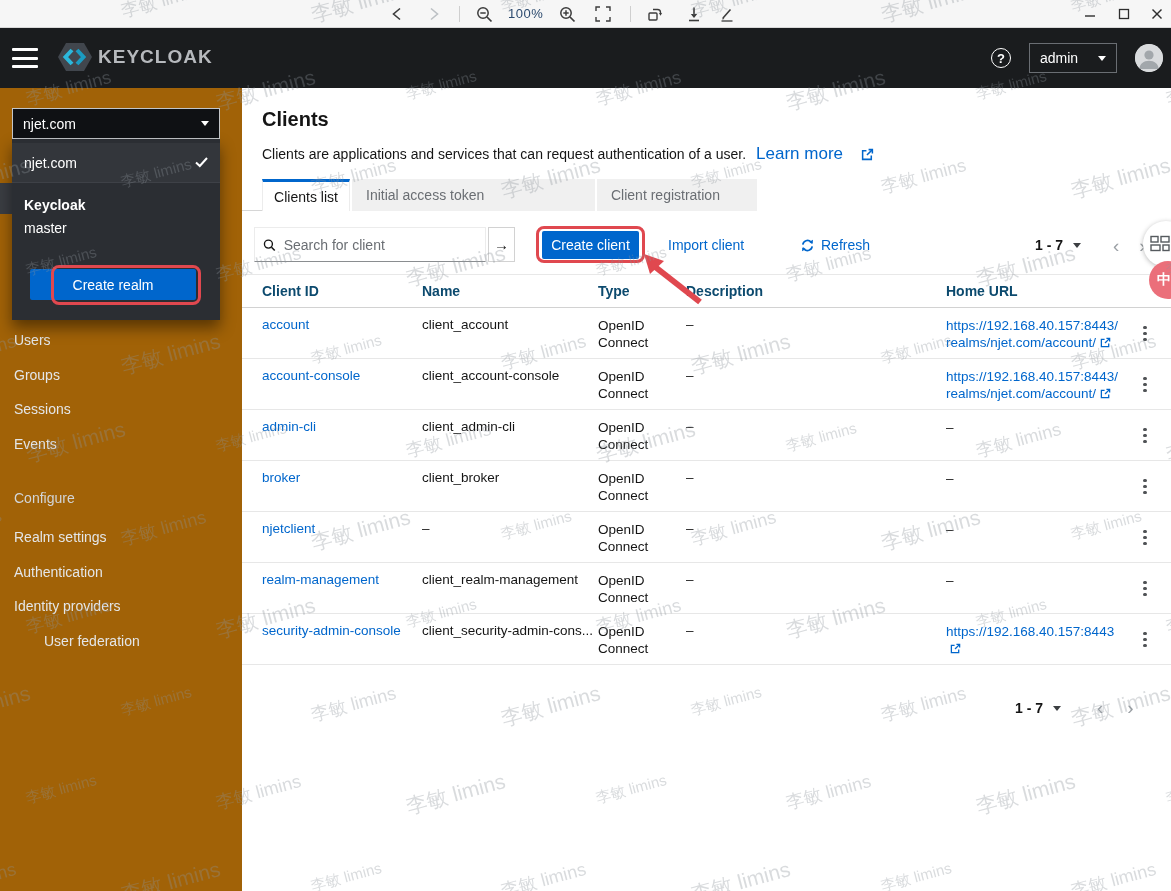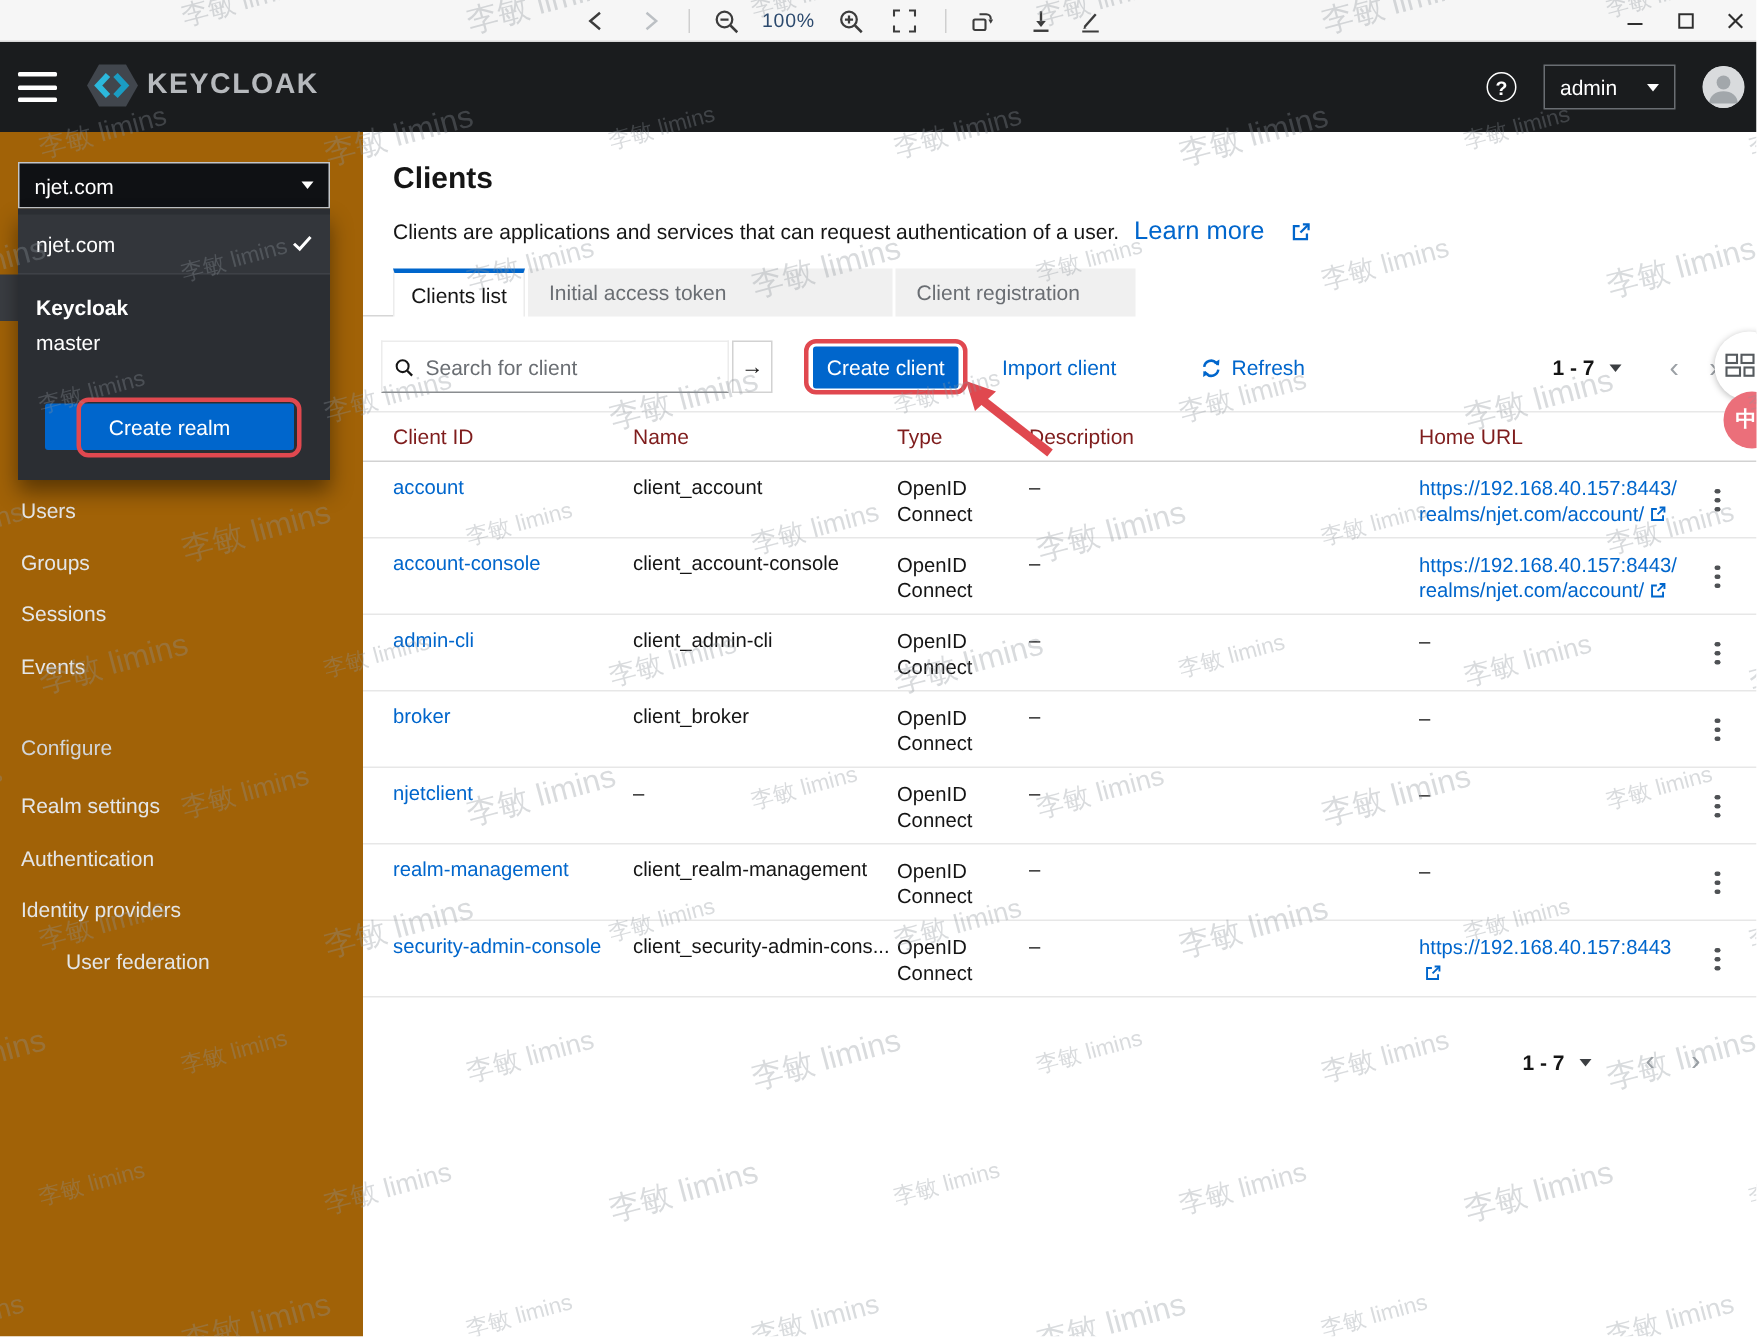--- a/index.html
+++ b/index.html
@@ -71,21 +71,21 @@
   .pag-top { left:793px; }
   .pag .range { font-weight:600; }
   .pag .caret { margin-left:10px; border-top-color:#3c3f42; border-left-width:4px; border-right-width:4px; border-top-width:5px; }
   .pag .chev { color:#9ba0a5; font-size:19px; line-height:1; cursor:pointer; }
   .pag .chev.first { margin-left:32px; }
   .pag .chev + .chev { margin-left:20px; }
 
   .table-divider { position:absolute; left:0; top:186px; width:929px; height:1px; background:#e8e8e8; }
   .ktable { position:absolute; left:0; top:187px; width:929px; }
   .thead, .trow { display:grid; grid-template-columns:160px 176px 88px 260px 1fr 36px; padding:0 10px 0 20px; align-items:start; }
-  .thead { height:33px; align-items:center; border-bottom:1px solid #d2d2d2; font-size:14px; font-weight:400; color:#7f1d1d; }
+  .thead { height:33px; align-items:center; border-bottom:1px solid #d2d2d2; font-size:14px; font-weight:700; color:#0c4a6e; }
   .trow { height:51px; border-bottom:1px solid #e7e7e7; font-size:13.5px; color:#151515; padding-top:9px; }
   .td a { font-size:13.5px; }
   .td-type { line-height:17px; width:70px; }
   .td-home { line-height:17px; }
   .hu-line { display:block; }
   .hu-line svg { margin-left:4px; vertical-align:-1px; }
   .kebab { display:inline-flex; flex-direction:column; gap:2.5px; padding:4px 6px; cursor:pointer; margin-left:12px; }
   .kebab i { width:3.5px; height:3.5px; border-radius:50%; background:#4f5255; }
 
   .pag-bottom-wrap { position:absolute; left:773px; top:603px; height:34px; display:flex; align-items:center; font-size:14px; color:#151515; }

